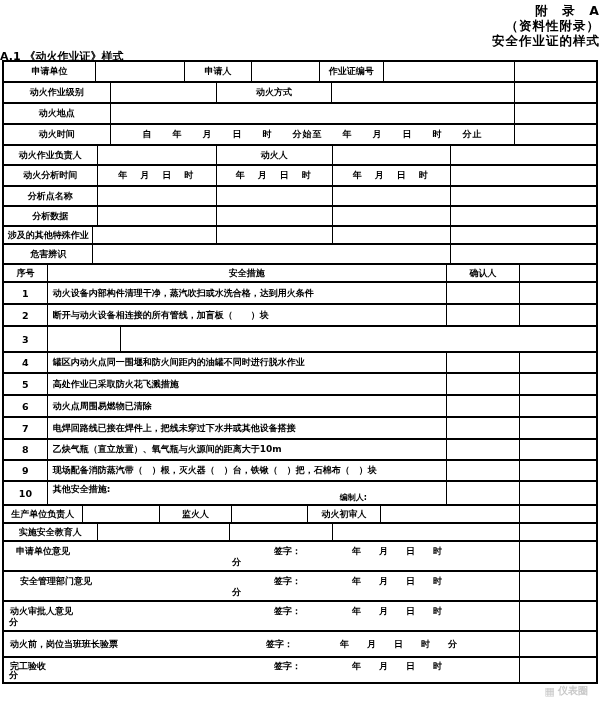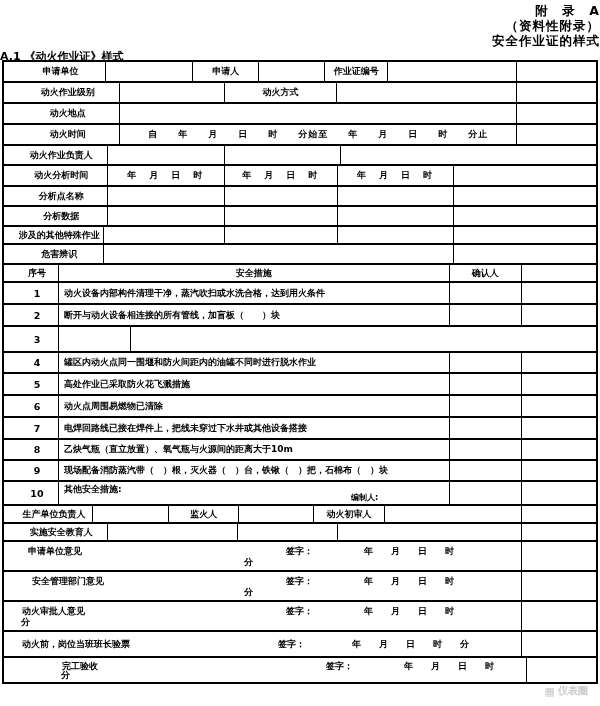--- a/index.html
+++ b/index.html
@@ -2,22 +2,22 @@
 <html lang="zh"><head>
 <meta charset="utf-8">
 <style>
   html,body{margin:0;padding:0;background:#fff;}
   body{width:600px;height:706px;font-family:"DejaVu Sans","Liberation Sans",sans-serif;color:#000;font-weight:bold;}
   .doc{position:relative;width:600px;height:706px;background:#fff;overflow:hidden;}
   .titles{height:58px;padding-top:3px;}
   .t1{text-align:right;font-size:12.5px;line-height:15px;letter-spacing:1px;}
   .t2{font-size:11px;margin-top:1px;}
   .tbl{position:absolute;left:2px;right:2px;top:60px;border:2px solid #000;background:#fff;}
-  .row{display:flex;border-bottom:2px solid #000;box-sizing:border-box;padding-left:12px;}
-  .row:last-child{border-bottom:none;margin-left:40px;}
+  .row{display:flex;border-bottom:2px solid #000;box-sizing:border-box;}
+  .row:last-child{border-bottom:none;}
   .c{box-sizing:border-box;border-right:1px solid #000;display:flex;align-items:center;justify-content:center;font-size:9px;line-height:11px;overflow:hidden;text-align:center;}
   .c:last-child{border-right:none;}
   .c.left{justify-content:flex-start;text-align:left;padding:1px 5px;}
   .c.num{font-size:9.5px;}
   .c.rel{position:relative;display:block;text-align:right;}
   .abs{position:absolute;white-space:nowrap;font-size:9px;}
   .note{position:absolute;font-size:8px;white-space:nowrap;}
   .watermark{position:absolute;right:12px;bottom:8px;color:#c9c9c9;font-size:10px;display:flex;align-items:center;gap:3px;font-weight:bold;}
   .wm-icon{display:inline-block;font-size:11px;line-height:11px;color:#c9c9c9;}
 </style>
@@ -61,20 +61,21 @@
 
     <div class="row" style="height:21px">
       <div class="c" style="width:18%">动火时间</div>
       <div class="c" style="width:68.4%;letter-spacing:1px">自　　年　　月　　日　　时　　分始至　　年　　月　　日　　时　　分止</div>
       <div class="c" style="width:13.6%"></div>
     </div>
 
     <div class="row" style="height:20px">
       <div class="c" style="width:15.8%">动火作业负责人</div>
       <div class="c" style="width:20.2%"></div>
+      <div class="c" style="width:19.5%">动火人</div>
       <div class="c" style="width:20%"></div>
       <div class="c" style="width:24.5%"></div>
     </div>
 
     <div class="row" style="height:21px">
       <div class="c" style="width:15.8%">动火分析时间</div>
       <div class="c" style="width:20.2%;letter-spacing:2px">年　月　日　时</div>
       <div class="c" style="width:19.5%;letter-spacing:2px">年　月　日　时</div>
       <div class="c" style="width:20%;letter-spacing:2px">年　月　日　时</div>
       <div class="c" style="width:24.5%"></div>

